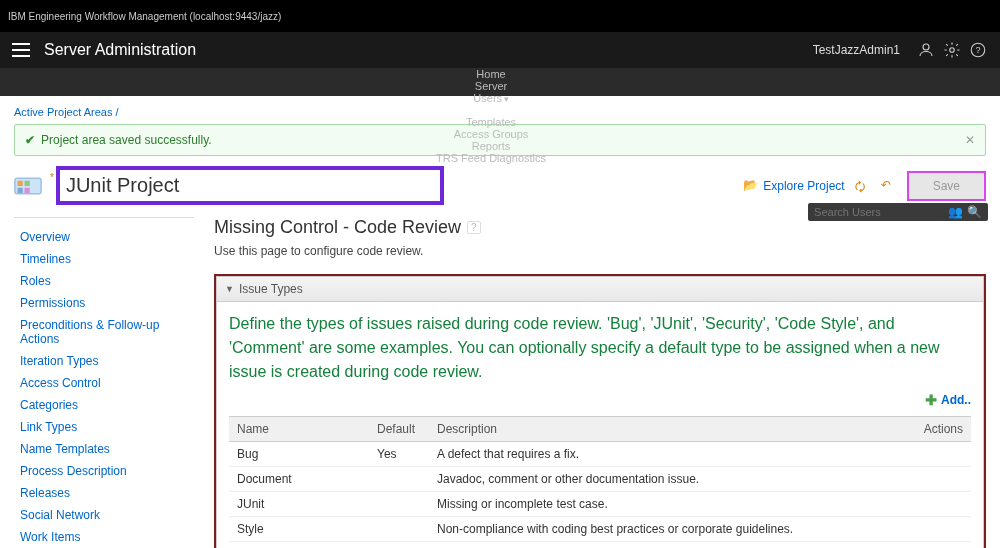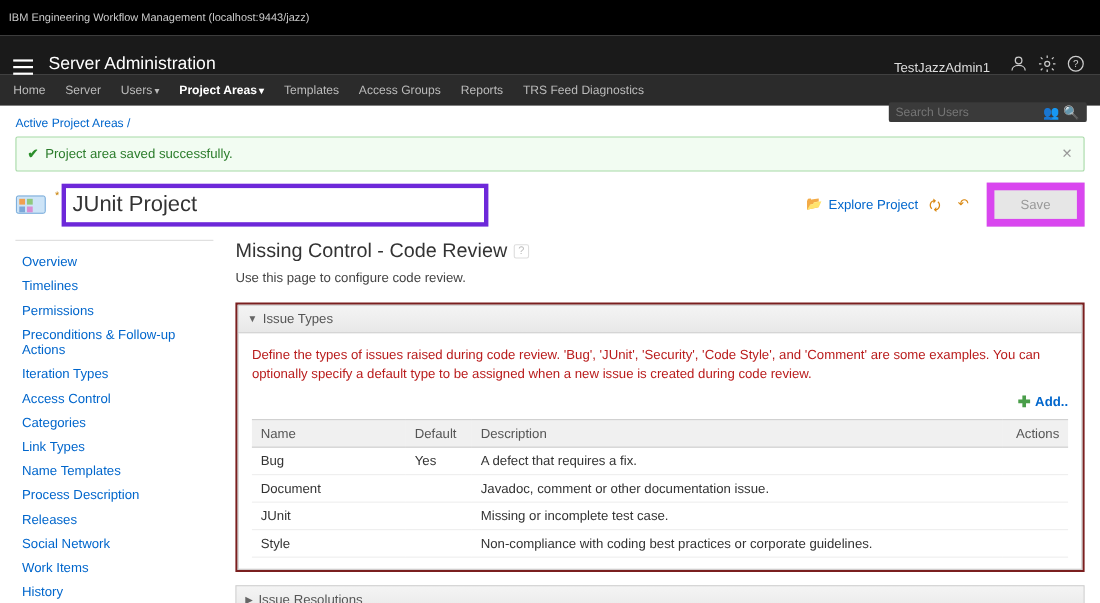--- a/index.html
+++ b/index.html
@@ -1,59 +1,59 @@
 <!DOCTYPE html>
 <html><head>
 <meta charset="utf-8">
 <style>
 * { box-sizing: border-box; margin: 0; padding: 0; }
 body { font-family: Arial, Helvetica, sans-serif; font-size: 12px; color: #333; background: #fff; width: 1000px; }
 .topbar { background: #000; height: 18px; color: #ccc; font-size: 10px; padding: 16px 8px; display: flex; align-items: center; }
-.header { background: #1a1a1a; color: #fff; height: 36px; display: flex; align-items: flex-end; padding: 0 12px; }
+.header { background: #1a1a1a; color: #fff; height: 36px; display: flex; align-items: center; padding: 0 12px; }
 .hamburger { width: 18px; height: 14px; display: flex; flex-direction: column; justify-content: space-between; margin-right: 14px; cursor: pointer; }
 .hamburger span { display: block; height: 2px; background: #fff; }
 .header-title { font-size: 16px; font-weight: normal; flex: 1; }
 .header-user { color: #ddd; font-size: 12px; margin-right: 10px; }
 .header-icon { width: 20px; height: 20px; display: inline-flex; align-items: center; justify-content: center; margin-left: 6px; cursor: pointer; }
 .header-icon svg { stroke: #ccc; fill: none; }
-.menubar { background: #2b2b2b; height: 28px; display: flex; align-items: center; padding: 0 12px; }
+.menubar { background: #2b2b2b; height: 28px; display: flex; align-items: center; padding: 0 12px; flex-direction: column; }
 .menubar a { color: #bbb; font-size: 11px; text-decoration: none; margin-right: 18px; cursor: pointer; }
 .menubar a.active { color: #fff; font-weight: bold; }
 .menubar .chevron { font-size: 9px; margin-left: 2px; }
 .search-box { margin-left: auto; display: flex; align-items: center; background: #3a3a3a; border-radius: 2px; padding: 2px 6px; margin-top: 39px; }
 .search-box input { background: transparent; border: none; color: #ccc; font-size: 11px; width: 130px; outline: none; }
 .search-box .sicon { color: #888; margin-left: 4px; cursor: pointer; }
 .content-wrap { padding: 10px 14px 0 14px; }
 .breadcrumb { color: #0066cc; font-size: 11px; margin-bottom: 6px; }
 .breadcrumb a { color: #0066cc; text-decoration: none; cursor: pointer; }
 .success-msg { border: 1px solid #a6d9a6; background: #f2fcf2; padding: 8px 10px; border-radius: 2px; display: flex; align-items: center; margin-bottom: 10px; }
 .success-msg .checkicon { color: #2b8f2b; margin-right: 6px; font-weight: bold; }
 .success-msg .msg { color: #2b7c2b; flex: 1; }
 .success-msg .closex { color: #999; cursor: pointer; }
 .project-row { display: flex; align-items: center; margin-bottom: 12px; }
 .project-icon { width: 28px; height: 24px; margin-right: 8px; }
 .project-icon svg { width: 100%; height: 100%; }
 .dirty-marker { color: #c77e00; font-size: 10px; position: relative; top: -8px; margin-right: 2px; }
 .project-title { font-size: 20px; font-weight: normal; padding: 4px 6px; border: 4px solid #6d28d9; width: 388px; }
 .project-actions { margin-left: auto; display: flex; align-items: center; gap: 10px; }
 .explore-link { color: #0066cc; text-decoration: none; font-size: 12px; display: flex; align-items: center; gap: 4px; cursor: pointer; }
-.save-btn { background: #e6e6e6; border: 7px solid #d946ef; color: #999; padding: 6px 24px; font-size: 12px; cursor: pointer; }
+.save-btn { background: #e6e6e6; border: 2px solid #d946ef; color: #999; padding: 6px 24px; font-size: 12px; cursor: pointer; }
 .main { display: flex; gap: 20px; }
 .sidebar { width: 180px; border-top: 1px solid #ddd; padding-top: 8px; }
 .sidebar-item { display: block; color: #0066cc; text-decoration: none; padding: 4px 6px; font-size: 12px; cursor: pointer; }
 .panel { flex: 1; }
 .panel h1 { font-size: 18px; font-weight: normal; color: #333; margin-bottom: 6px; display: flex; align-items: center; gap: 6px; }
 .help-icon { color: #bbb; border: 1px solid #ddd; border-radius: 2px; font-size: 10px; padding: 0 3px; cursor: pointer; }
 .panel-desc { font-size: 12px; color: #444; margin-bottom: 16px; }
 .section-box { border: 2px solid #7a1f1f; padding: 0; margin-bottom: 12px; }
 .section-header { background: linear-gradient(#f4f4f4, #e8e8e8); border: 1px solid #ccc; padding: 5px 8px; font-size: 12px; color: #555; display: flex; align-items: center; gap: 5px; cursor: pointer; }
 .section-header.collapsed-only { margin-bottom: 4px; }
 .twisty { font-size: 9px; color: #666; }
 .section-body { border: 1px solid #ccc; border-top: none; padding: 10px 12px; }
-.section-desc { font-size: 12px; color: #b91c1c; margin-bottom: 8px; line-height: 1.5; }
+.section-desc { font-size: 16px; color: #15803d; margin-bottom: 8px; line-height: 1.5; }
 .add-link { display: flex; justify-content: flex-end; margin-bottom: 8px; }
 .add-link a { color: #0066cc; text-decoration: none; font-size: 12px; display: flex; align-items: center; gap: 4px; cursor: pointer; font-weight: bold; }
 .plus-icon { color: #4a9e4a; font-weight: bold; font-size: 14px; }
 table.issue-table { width: 100%; border-collapse: collapse; font-size: 12px; }
 table.issue-table th { text-align: left; background: #f0f0f0; border-top: 1px solid #ccc; border-bottom: 1px solid #ccc; padding: 5px 8px; color: #555; font-weight: normal; }
 table.issue-table th.actions { text-align: right; }
 table.issue-table td { padding: 5px 8px; border-bottom: 1px solid #eee; color: #333; }
 .mini-icon { width: 16px; height: 16px; display: inline-block; }
 </style>
 </head>
@@ -139,20 +139,21 @@
       <span class="mini-icon" style="cursor:pointer;color:#d98812;">🗘</span>
       <span class="mini-icon" style="cursor:pointer;color:#d98812;">↶</span>
       <button class="save-btn">Save</button>
     </div>
   </div>
 
   <div class="main">
     <div class="sidebar">
       <a class="sidebar-item">Overview</a>
       <a class="sidebar-item">Timelines</a>
+      <a class="sidebar-item">Roles</a>
       <a class="sidebar-item">Permissions</a>
       <a class="sidebar-item">Preconditions &amp; Follow-up Actions</a>
       <a class="sidebar-item">Iteration Types</a>
       <a class="sidebar-item">Access Control</a>
       <a class="sidebar-item">Categories</a>
       <a class="sidebar-item">Link Types</a>
       <a class="sidebar-item">Name Templates</a>
       <a class="sidebar-item">Process Description</a>
       <a class="sidebar-item">Releases</a>
       <a class="sidebar-item">Social Network</a>

